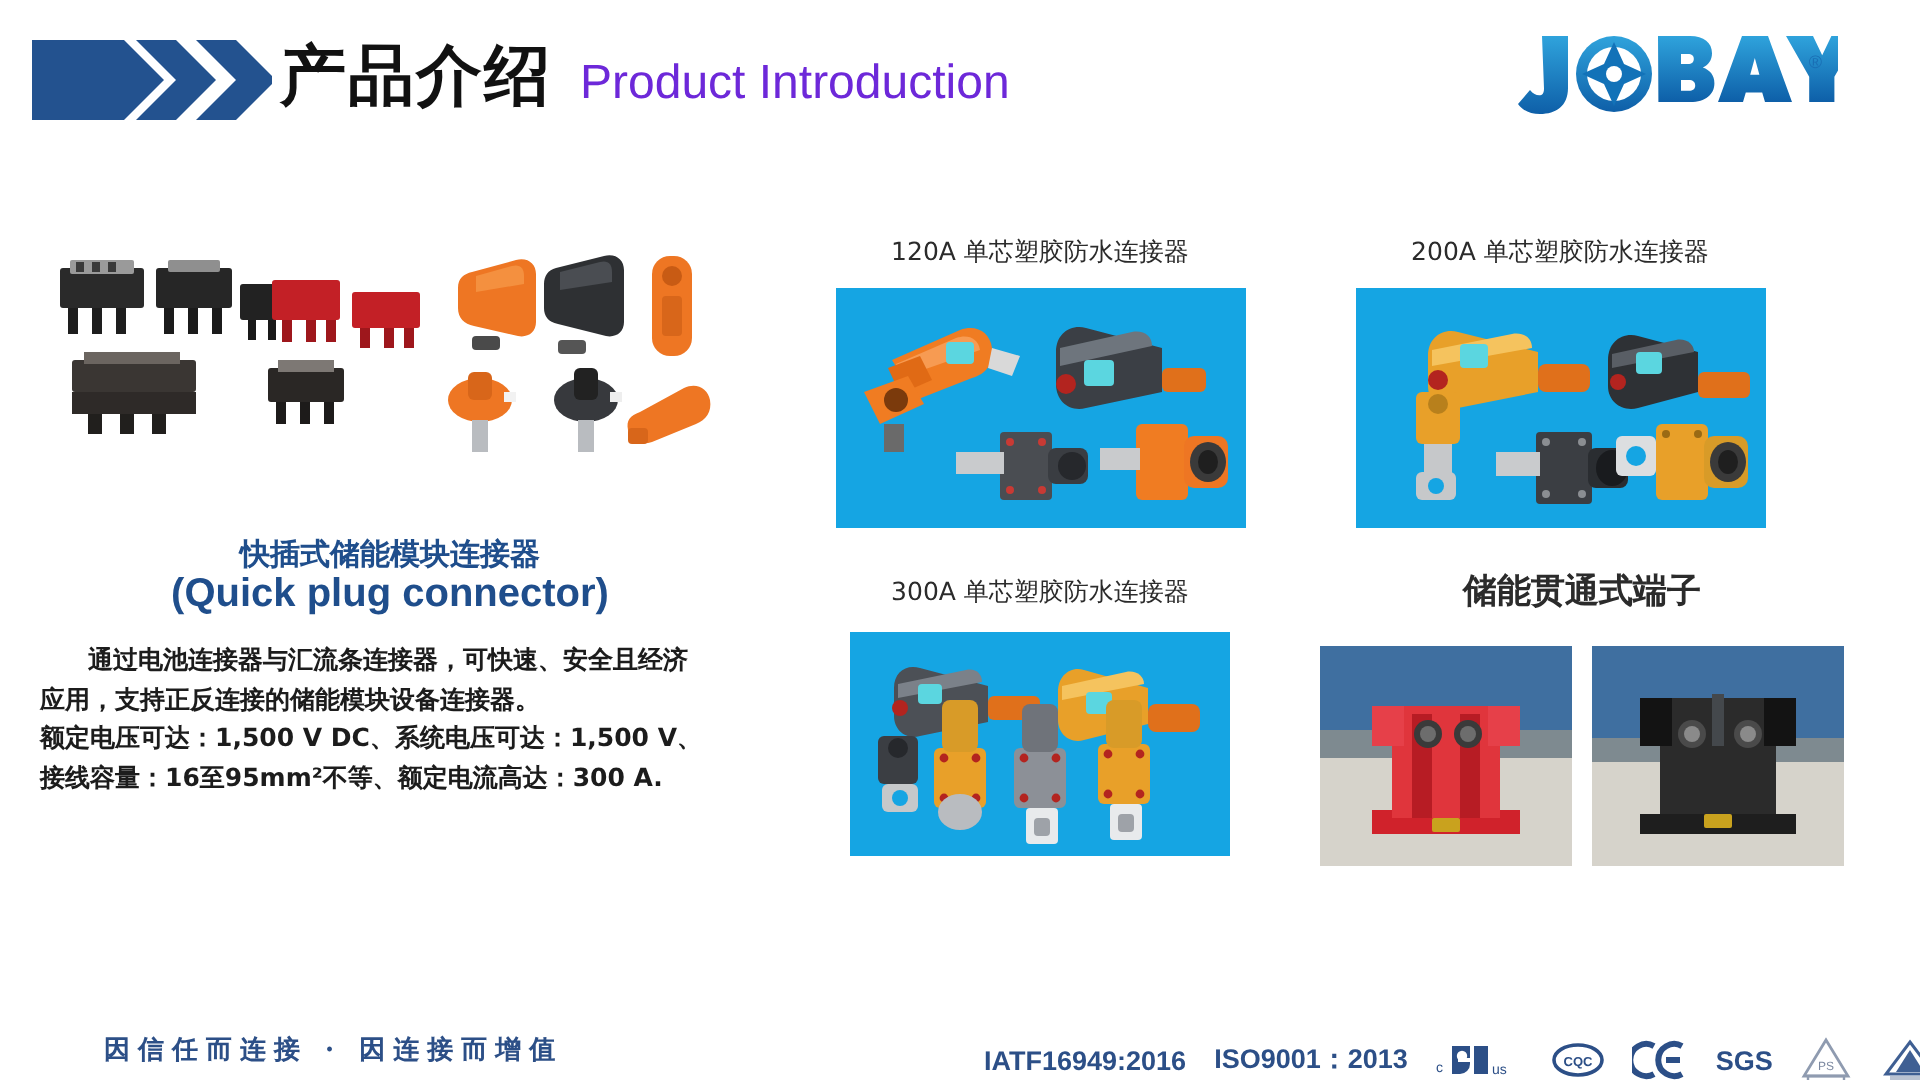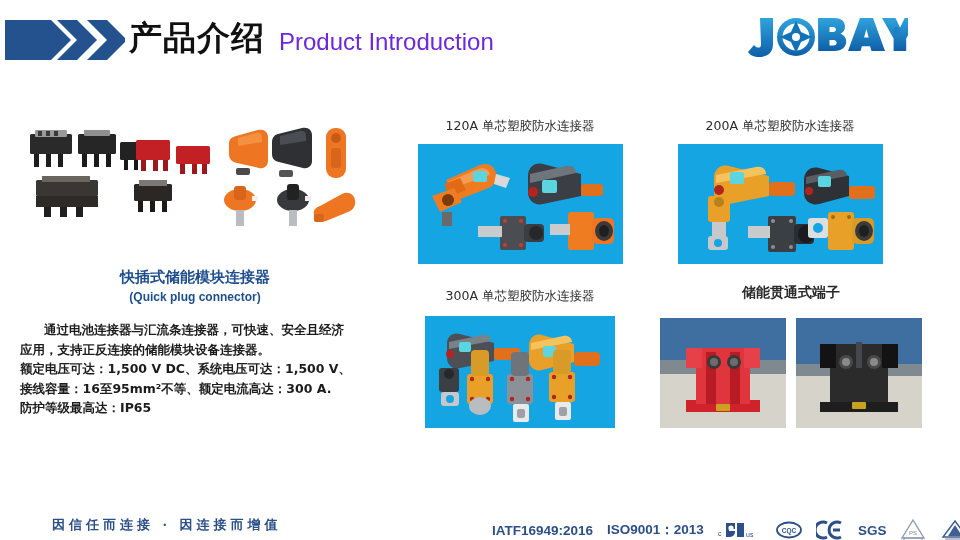--- a/index.html
+++ b/index.html
@@ -3,21 +3,21 @@
 <meta charset="utf-8">
 <style>
   html,body{margin:0;padding:0;background:#fff;}
   body{
     width:960px;height:540px;position:relative;overflow:hidden;
     font-family:"Liberation Sans","DejaVu Sans",sans-serif;
     color:#222;
   }
 
   
-  #header{position:absolute;left:5px;top:0;width:915px;height:78px;}
+  #header{position:absolute;left:16px;top:0;width:915px;height:78px;}
   #arrow-mark{position:absolute;left:0;top:20px;width:120px;height:40px;}
   #title-cn{
     position:absolute;left:124px;top:18px;
     font-size:33px;font-weight:bold;color:#111;
     letter-spacing:1px;line-height:40px;
     font-family:"DejaVu Sans","Liberation Sans",sans-serif;
   }
   #title-en{
     position:absolute;left:274px;top:25px;
     font-size:24px;color:#6d28d9;line-height:34px;font-weight:400;
@@ -30,21 +30,21 @@
   
   #left-photo{position:absolute;left:8px;top:110px;width:380px;height:135px;}
   #left-photo svg{display:block;}
 
   #left-heading{
     position:absolute;left:0px;top:268px;width:390px;text-align:center;
     color:#1F4E8C;font-weight:bold;
   }
   #left-heading .cn{font-size:15px;line-height:19px;display:block;
      font-family:"DejaVu Sans","Liberation Sans",sans-serif;}
-  #left-heading .en{font-size:12px;line-height:20px;display:block;}
+  #left-heading .en{font-size:20px;line-height:20px;display:block;}
 
   #left-body{
     position:absolute;left:20px;top:320px;width:350px;
     font-size:12.5px;line-height:19.6px;font-weight:bold;color:#1c1c1c;
     font-family:"DejaVu Sans","Liberation Sans",sans-serif;
   }
   #left-body p{margin:0;}
   #left-body p.indent{text-indent:24px;}
 
   
@@ -56,21 +56,21 @@
   }
   .photo-frame{display:block;}
 
   #panel-120{left:404px;top:118px;width:232px;}
   #panel-200{left:664px;top:118px;width:232px;}
   #panel-300{left:404px;top:288px;width:232px;}
   #panel-term{left:660px;top:284px;width:262px;}
 
   #panel-120 .panel-caption,#panel-200 .panel-caption{margin-bottom:9px;}
   #panel-300 .panel-caption{margin-bottom:11px;}
-  #panel-term .panel-caption{font-size:14px;font-weight:bold;margin-bottom:16px;}
+  #panel-term .panel-caption{font-size:17px;font-weight:bold;margin-bottom:16px;}
 
   
   #footer{position:absolute;left:0;top:508px;width:804px;height:48px;}
   #slogan{
     position:absolute;left:52px;top:8px;
     font-size:13px;font-weight:bold;color:#2c4f87;letter-spacing:4px;
     font-family:"DejaVu Serif","Liberation Serif",serif;
   }
   #certs{
     position:absolute;left:492px;top:10px;
@@ -223,21 +223,20 @@
 <div id="left-heading">
   <span class="cn">快插式储能模块连接器</span>
   <span class="en">(Quick plug connector)</span>
 </div>
 
 <div id="left-body">
   <p class="indent">通过电池连接器与汇流条连接器，可快速、安全且经济</p>
   <p>应用，支持正反连接的储能模块设备连接器。</p>
   <p>额定电压可达：1,500 V DC、系统电压可达：1,500 V、</p>
   <p>接线容量：16至95mm²不等、额定电流高达：300 A.</p>
-  <p>防护等级最高达：IP65</p>
 </div>
 
 <div class="panel" id="panel-120">
   <div class="panel-caption">120A  单芯塑胶防水连接器</div>
   <svg class="photo-frame" width="205" height="120" viewBox="0 0 205 120" style="margin:0 auto;display:block;">
     <rect width="205" height="120" fill="#15A5E3"></rect>
 
     <g>
       <path d="M28 36 l34 -15 c8 -3 15 1 16 9 c1 8 -3 13 -10 15 l-28 11 Z" fill="#F07C22"></path>
       <path d="M30 38 l30 -13 c6 -2 11 0 12 6 l-40 14 Z" fill="#F79B52"></path>

